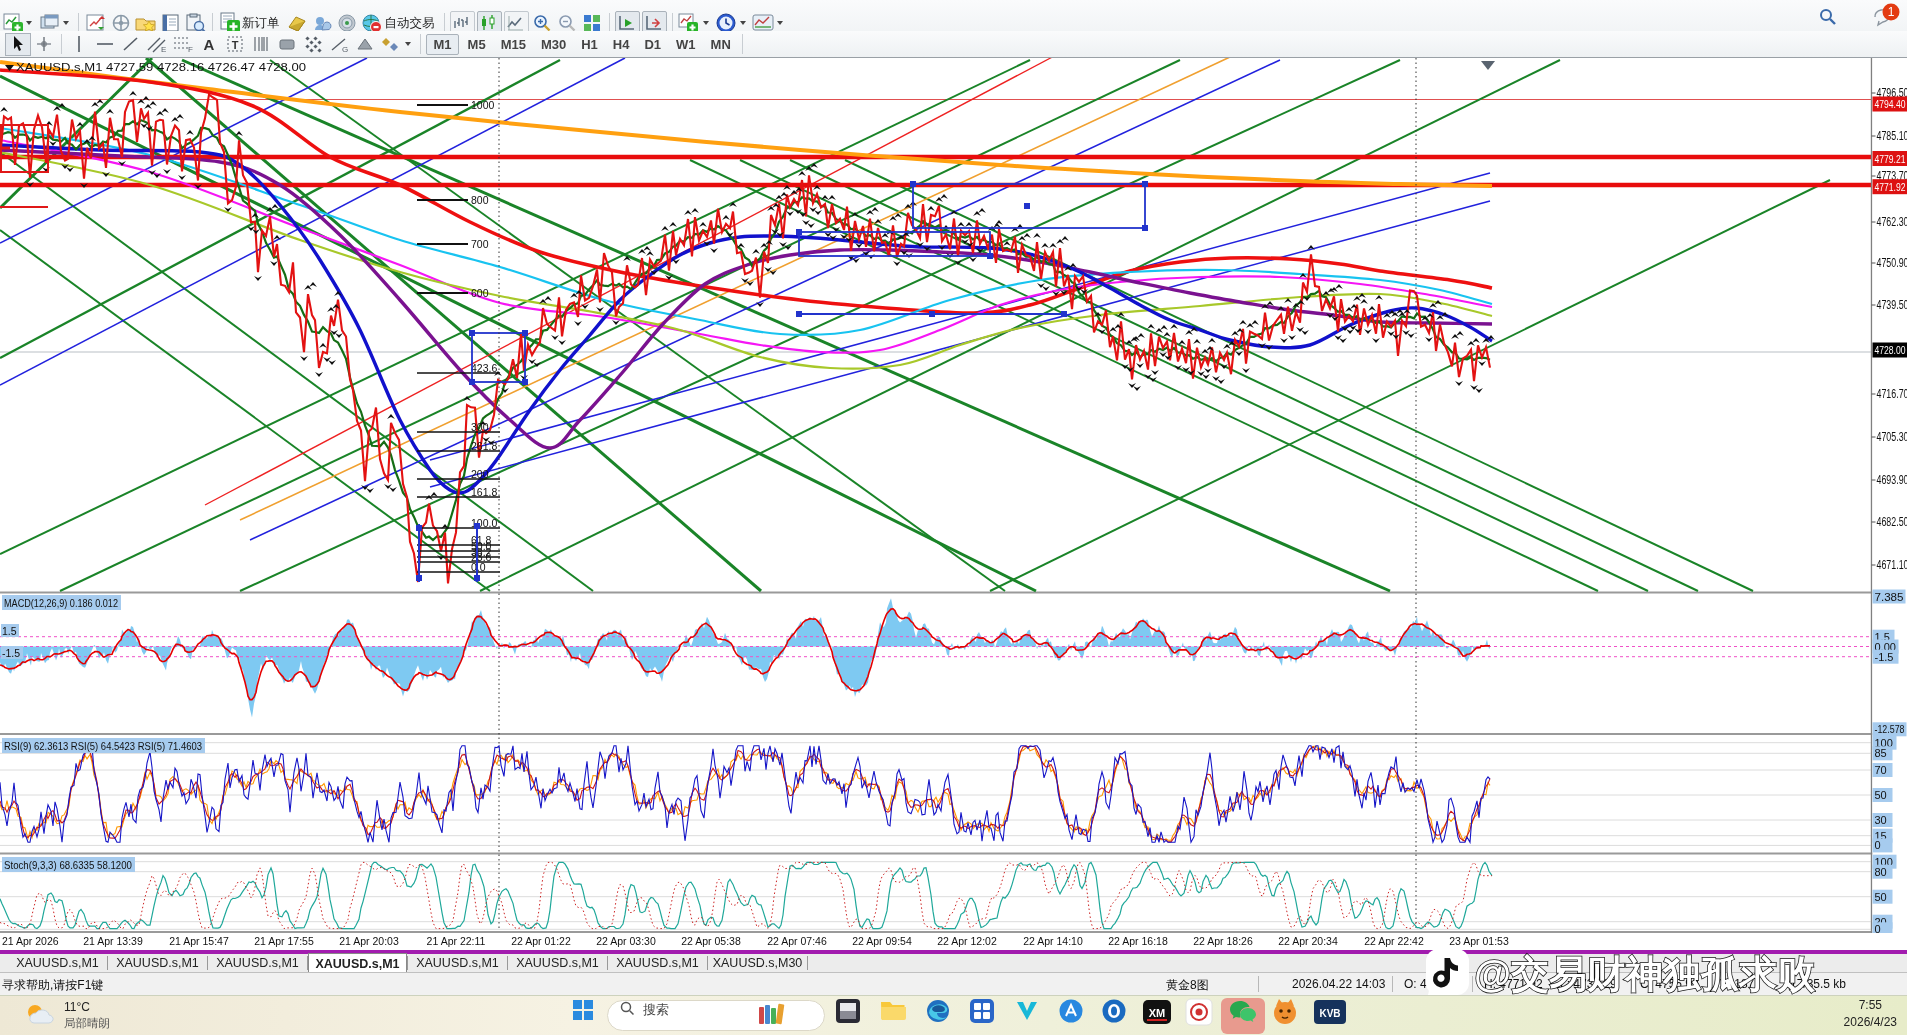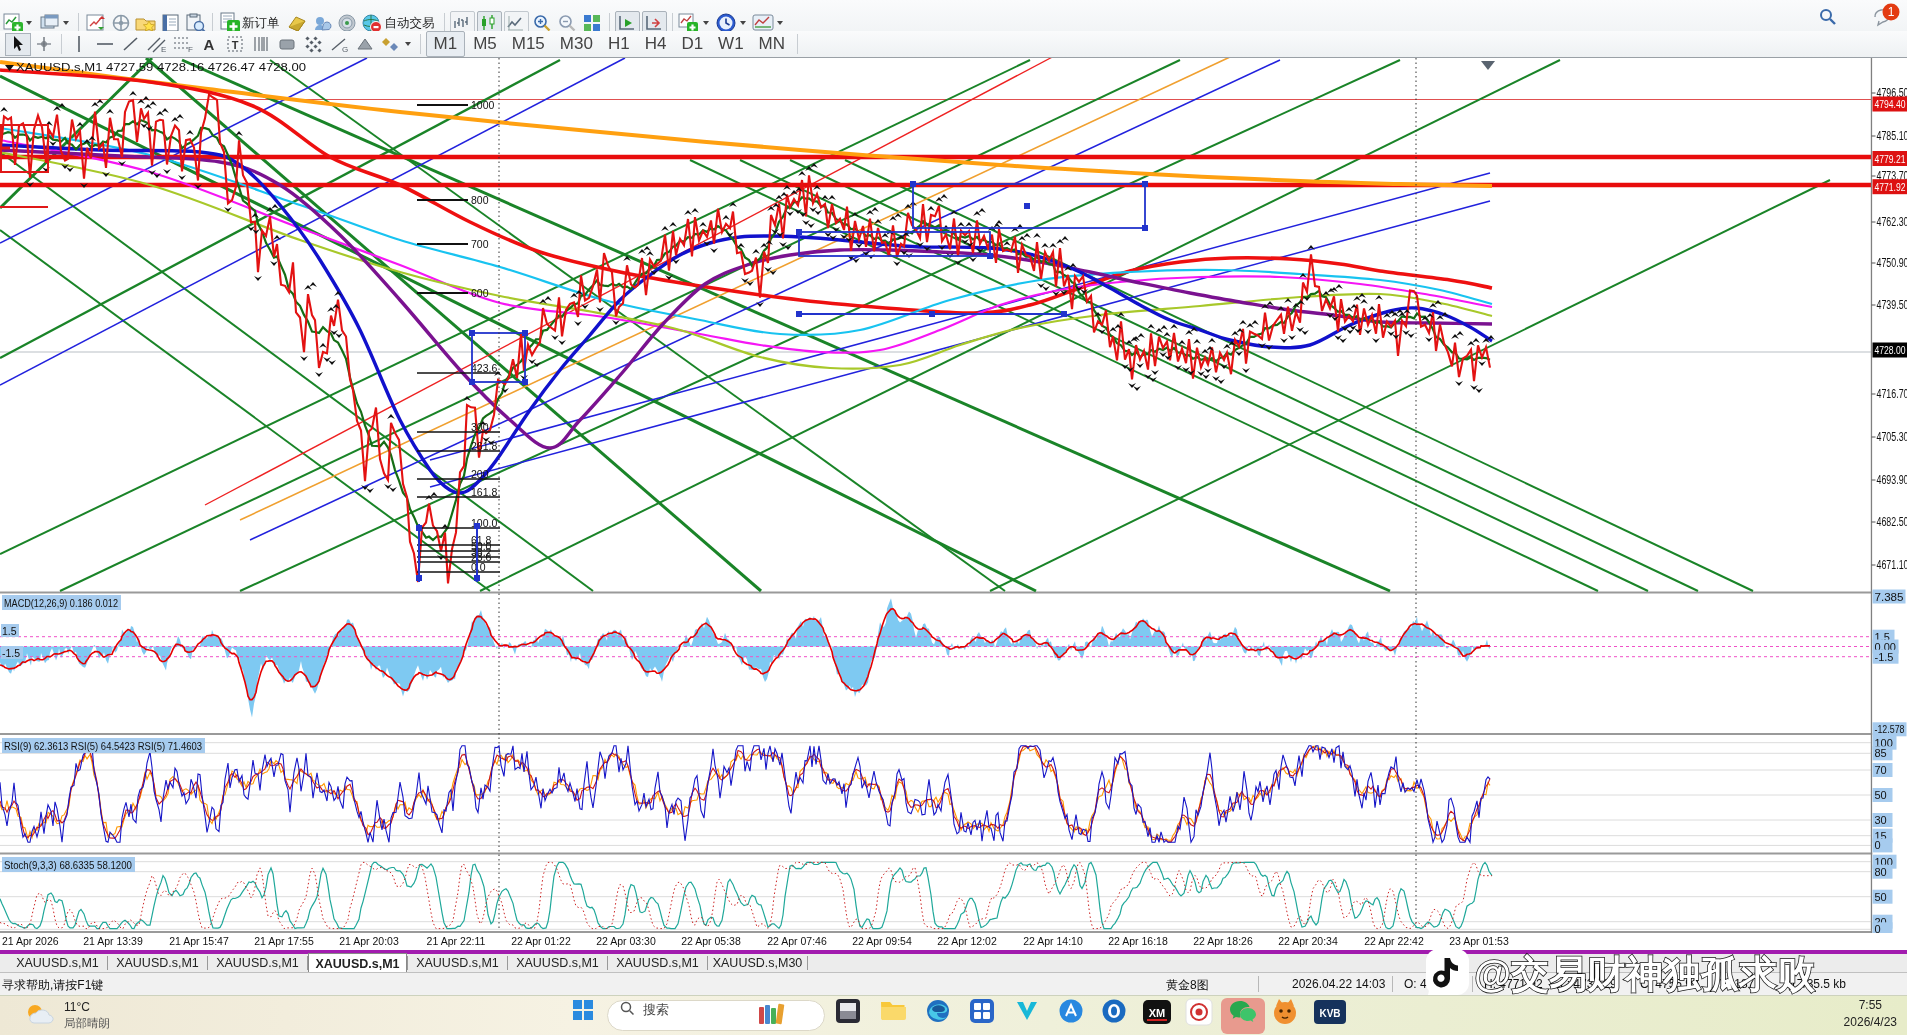--- a/index.html
+++ b/index.html
@@ -6,21 +6,21 @@
 .tb{position:absolute;left:0;width:1907px;background:linear-gradient(#fafbfc,#eef1f3);display:flex;align-items:center;z-index:5}
 .tb1{top:0;height:47px;border-bottom:1px solid #e2e4e6}
 .tb2{top:31px;height:27px;border-bottom:1px solid #9aa0a6;padding-left:5px}
 .ti{display:inline-flex;align-items:center;justify-content:center;width:25px;height:24px}
 .ti2{display:inline-flex;align-items:center;justify-content:center;width:26px;height:23px}
 .press{border:1px solid #c2c8ce;background:#f2f4f6;border-radius:2px;margin:0 1px}
 .on{background:#e4e9ee;border:1px solid #aab2ba}
 .tlabel{font-size:12.5px;color:#222;margin:0 5px 0 0}
 .tsep{display:inline-block;width:1px;height:20px;background:#c8cdd2;margin:0 4px}
 .drp{display:inline-block;width:0;height:0;border-left:3.5px solid transparent;border-right:3.5px solid transparent;border-top:4px solid #444;margin:0 5px 0 1px}
-.tf{font-size:17px;font-weight:normal;color:#444;padding:2px 6.5px;margin:0 1px}
+.tf{font-size:13px;font-weight:bold;color:#444;padding:2px 6.5px;margin:0 1px}
 .tfon{border:1px solid #aab2ba;background:#e8edf2;border-radius:2px}
 .topright{position:absolute;right:6px;top:3px}
 .tabbar{position:absolute;top:950px;left:0;width:1907px;height:22px;background:#ececec;border-top:4px solid #a21caf;z-index:5;display:flex;align-items:center;padding-left:8px}
 .tab{font-size:12.5px;color:#222;width:99px;text-align:center;padding:2px 0}
 .tabon{background:#fff;border:1px solid #888;border-bottom:none;font-weight:bold;height:21px;padding-top:3px}
 .tabsep{width:1px;height:14px;background:#999}
 .status{position:absolute;top:972px;left:0;width:1907px;height:23px;background:#f1f1f1;border-top:1px solid #c0c0c0;z-index:5;font-size:12px;color:#111}
 .status .lft{position:absolute;left:2px;top:4px}
 .sf{position:absolute;top:4px;white-space:nowrap}
 .ssep{position:absolute;top:3px;width:1px;height:16px;background:#b8b8b8}

